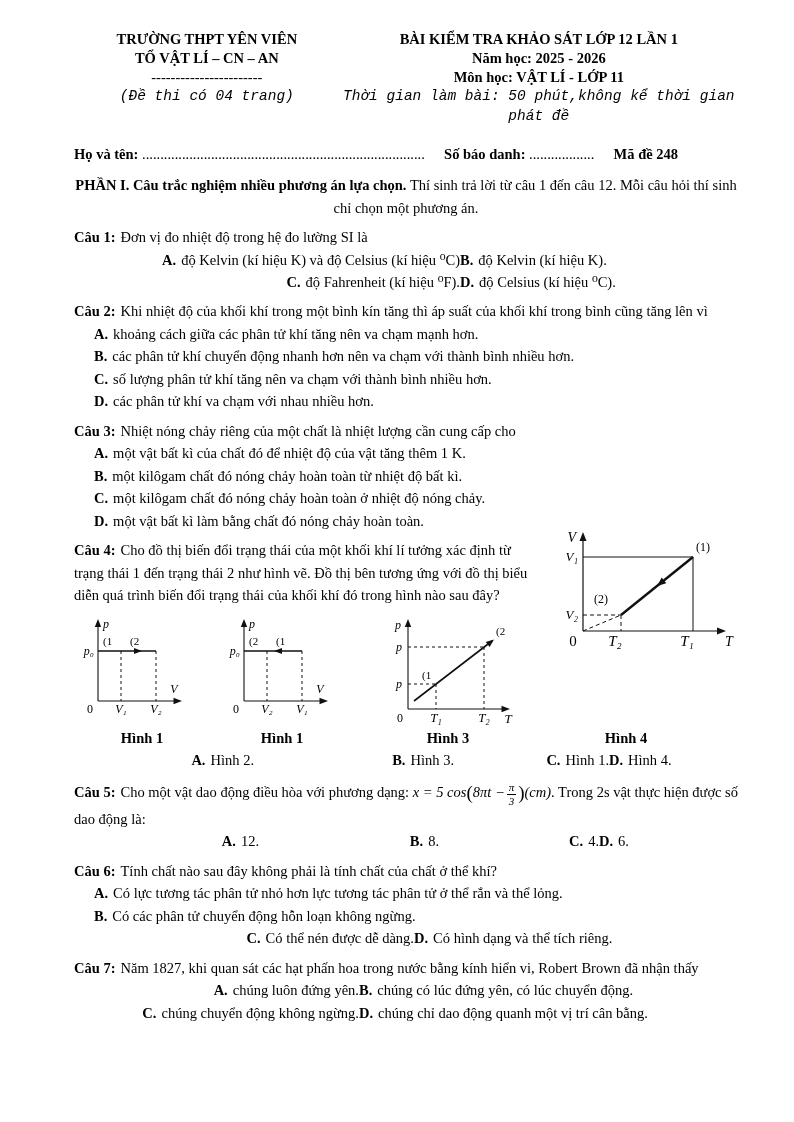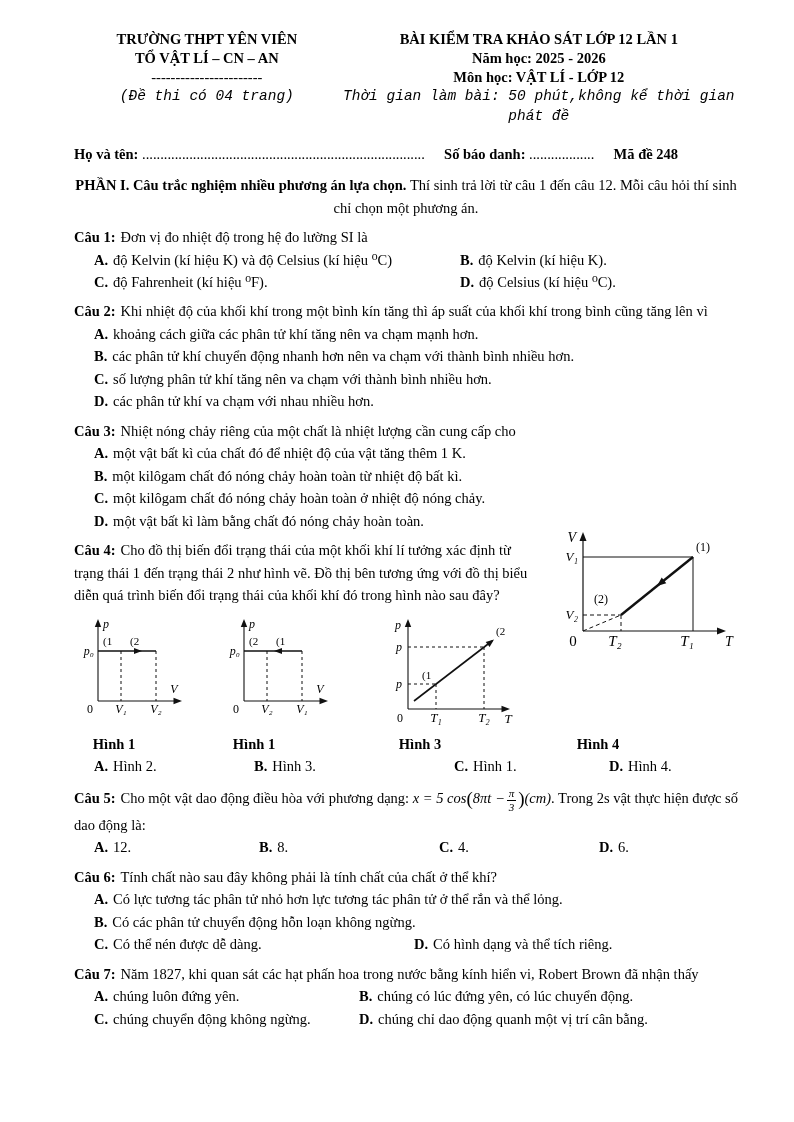--- a/index.html
+++ b/index.html
@@ -17,26 +17,26 @@
   .header-right { width: 60%; text-align: center; }
   .header div { line-height: 1.32; }
   .info-line { margin-top: 17px; white-space: nowrap; }
   .info-line .gap { display:inline-block; width: 12px; }
   .part { margin-top: 9px; text-align: center; }
   .q { margin-top: 7px; }
   .qlabel { font-weight: bold; margin-right: 5px; }
   .letter { font-weight: bold; margin-right: 5px; }
   .optline { padding-left: 20px; }
   .row { display: flex; padding-left: 20px; }
-  .row .opt { flex-shrink: 0; }
+  .row .opt { flex-shrink: 0; text-align: right; }
   .row .opt:last-child { flex-shrink: 1; }
   .vt-float { float: right; width: 195px; margin: -12px 0 4px 10px; }
   .figs { margin-top: 6px; white-space: nowrap; }
   .figs svg { vertical-align: top; }
-  .figlabels { display: flex; margin-top: 8px; }
+  .figlabels { display: flex; margin-top: 2px; justify-content: flex-end; }
   .figlabels span { display: inline-block; text-align: center; font-weight: bold; }
   svg text { font-family: "Liberation Serif", "DejaVu Serif", serif; fill: #000; }
   svg line, svg polyline { stroke: #111; fill: none; }
   .frac { display: inline-flex; flex-direction: column; vertical-align: middle; text-align: center; font-size: 11px; line-height: 1.15; margin: 0 2px; }
   .frac .den { border-top: 1px solid #000; padding: 0 2px; }
   .bigparen { font-size: 19px; vertical-align: -2px; font-style: normal; }
   .math { font-style: italic; }
   .clear { clear: both; }
 </style>
 </head>
@@ -47,21 +47,21 @@
   <div class="header">
     <div class="header-left">
       <div class="b">TRƯỜNG THPT YÊN VIÊN</div>
       <div class="b">TỔ VẬT LÍ – CN – AN</div>
       <div>-----------------------</div>
       <div class="it">(Đề thi có 04 trang)</div>
     </div>
     <div class="header-right">
       <div class="b">BÀI KIỂM TRA KHẢO SÁT LỚP 12 LẦN 1</div>
       <div class="b">Năm học: 2025 - 2026</div>
-      <div class="b">Môn học: VẬT LÍ - LỚP 12</div>
+      <div class="b">Môn học: VẬT LÍ - LỚP 11</div>
       <div class="it">Thời gian làm bài: 50 phút,không kể thời gian phát đề</div>
     </div>
   </div>
 
   <div class="info-line">
     <span class="b">Họ và tên:</span>
     <span>..............................................................................</span>
     <span class="gap"></span>
     <span class="b">Số báo danh:</span>
     <span>..................</span>

